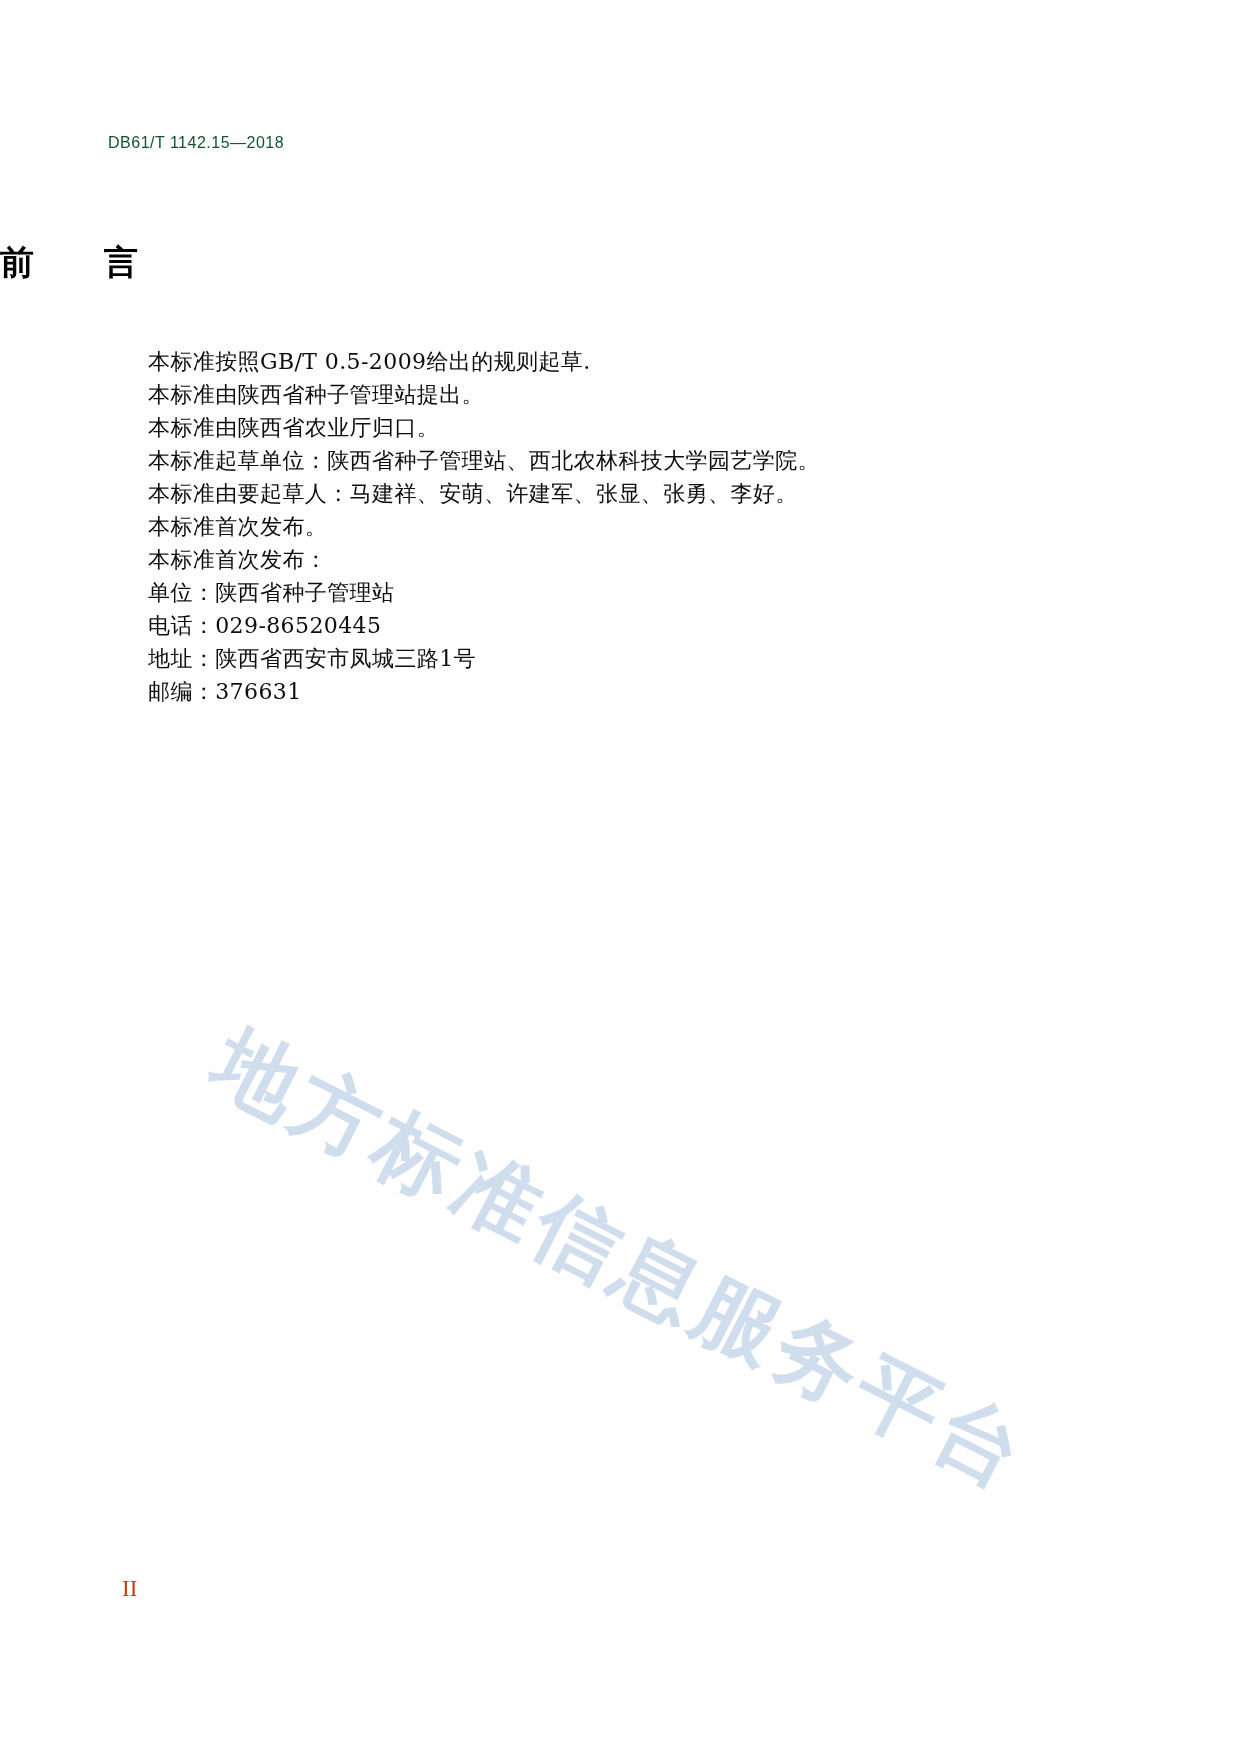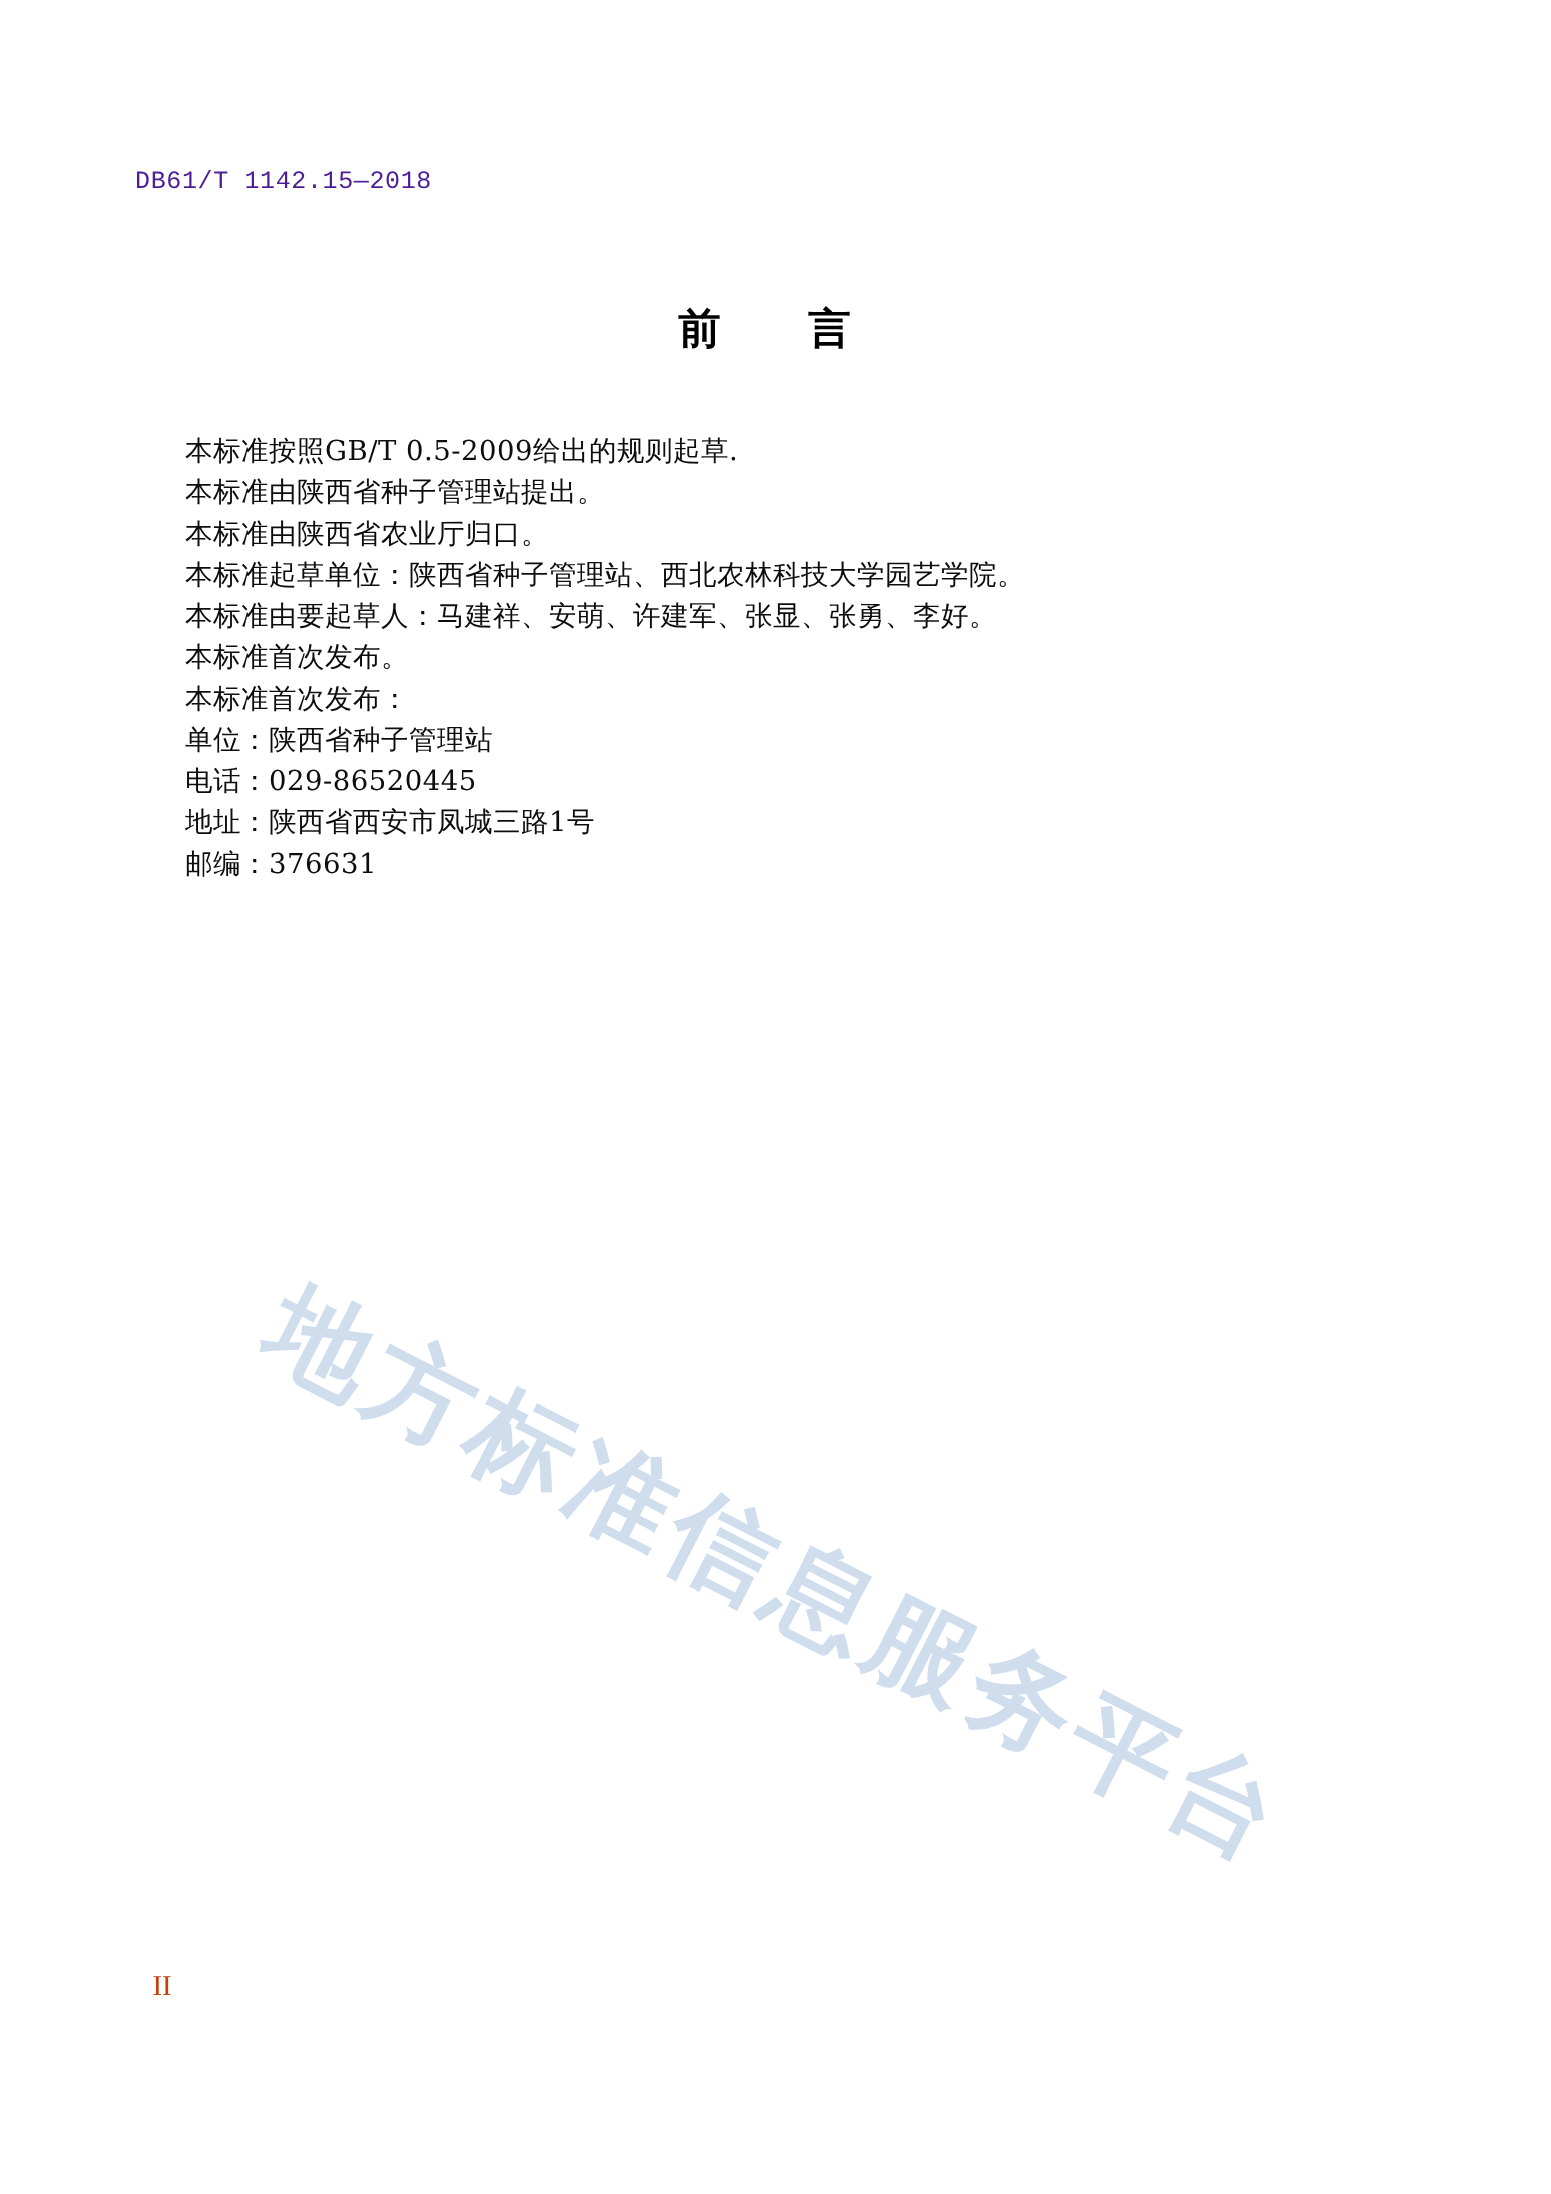--- a/index.html
+++ b/index.html
@@ -15,32 +15,31 @@
     position: relative;
     width: 1241px;
     height: 1755px;
     background: #ffffff;
     overflow: hidden;
   }
   .header-code {
     position: absolute;
     top: 134px;
     left: 108px;
-    font-family: Liberation Mono, monospace;
-    font-size: 20px;
+    font-family: Liberation Sans, sans-serif;
+    font-size: 16px;
     letter-spacing: 0.5px;
-    color: #4c1d95;
+    color: #14532d;
     white-space: pre;
   }
   .doc-title {
     position: absolute;
     top: 240px;
     left: 0;
     width: 1241px;
-    text-align: center;
     font-family: "DejaVu Serif", "Liberation Serif", serif;
     font-size: 34px;
     font-weight: 700;
     letter-spacing: 18px;
     color: #000000;
   }
   .body-block {
     position: absolute;
     top: 345px;
     left: 148px;

